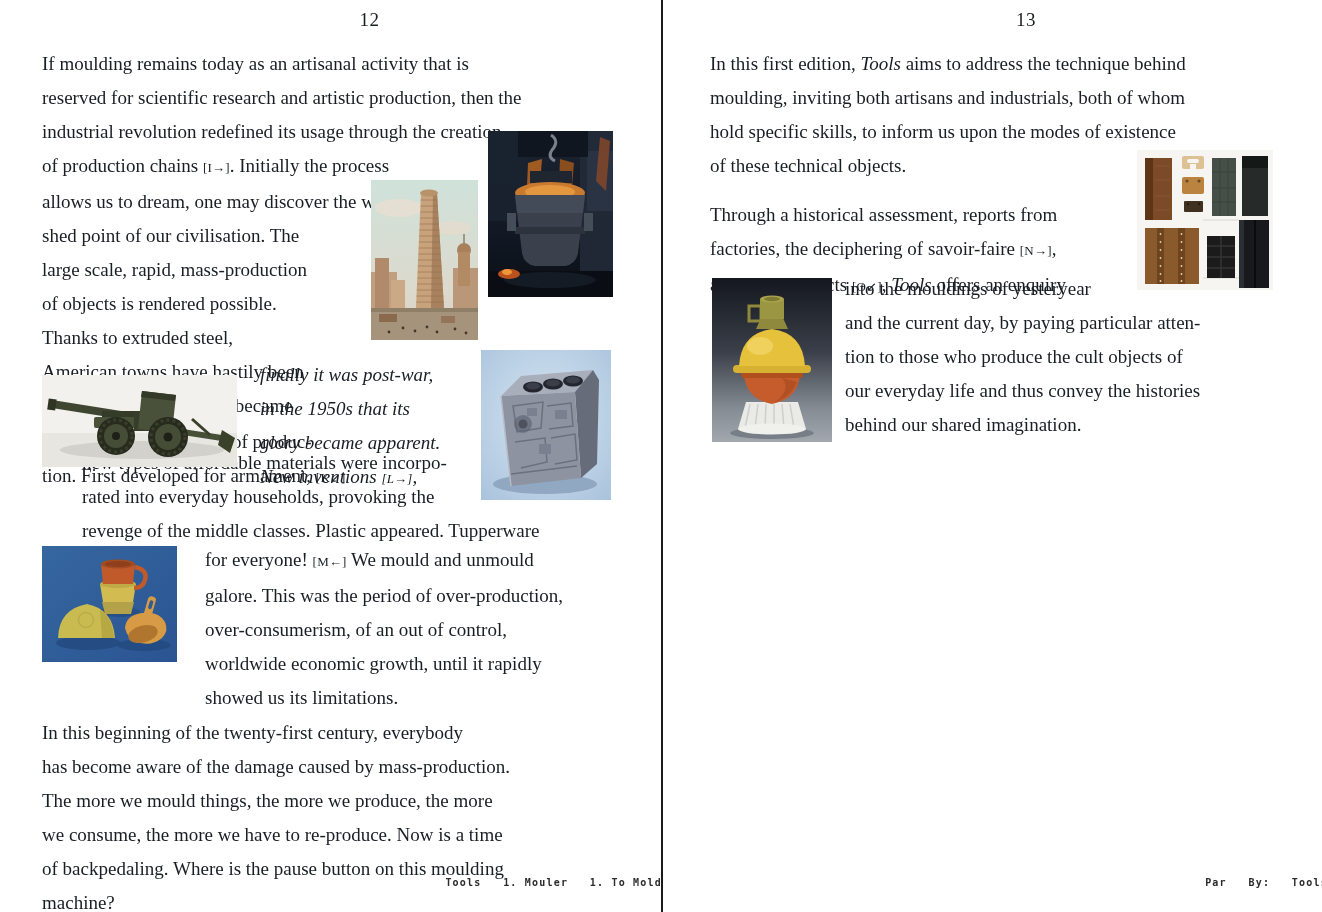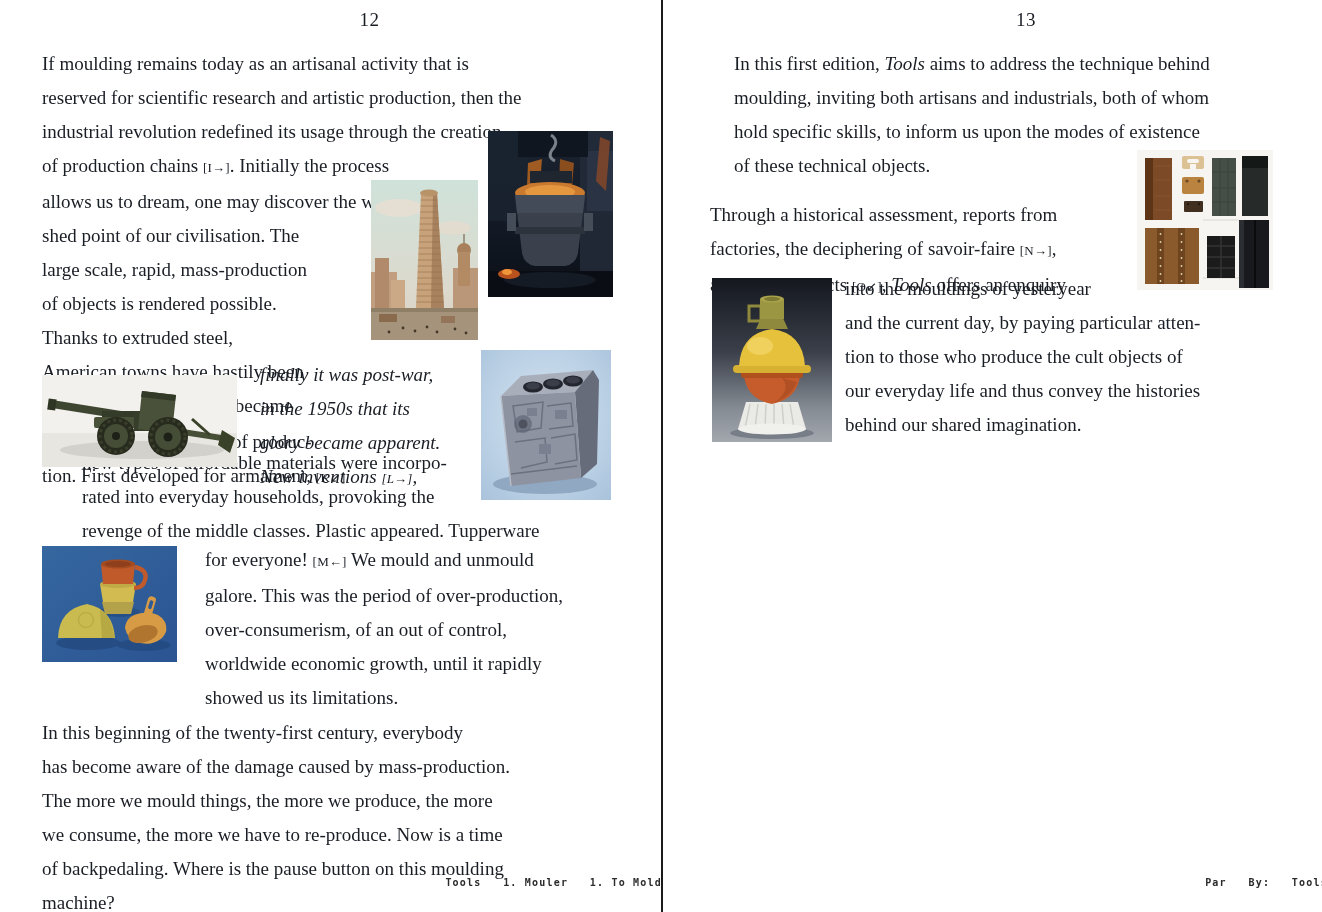--- a/index.html
+++ b/index.html
@@ -22,21 +22,21 @@
     letter-spacing:1.2px; color:#2b2b2b;
   }
   .footer.pl { left:0; width:662px; }
   .footer.pr { left:662px; width:702px; }
   
   #p-main       { left:42px;  top:47px; }
   #p-postwar    { left:260px; top:358px;font-style:italic; }
   #p-materials  { left:42px;  top:446px;margin-left:40px; }
   #p-tupper     { left:205px; top:543px; }
   #p-century    { left:42px;  top:716px; }
-  #p-intro      { left:710px; top:47px;margin-left:24px; }
+  #p-intro      { left:710px; top:47px; }
   #p-through    { left:710px; top:198px; }
   #p-enquiry    { left:845px; top:272px; }
   
   #ph-foundry   { left:488px; top:131px; width:125px; height:166px; }
   #ph-flatiron  { left:371px; top:180px; width:107px; height:160px; }
   #ph-cannon    { left:42px;  top:375px; width:195px; height:92px; }
   #ph-engine    { left:481px; top:350px; width:130px; height:150px; }
   #ph-tupper    { left:42px;  top:546px; width:135px; height:116px; }
   #ph-sculpt    { left:712px; top:278px; width:120px; height:164px; }
   #ph-samples   { left:1137px;top:150px; width:136px; height:140px; }

